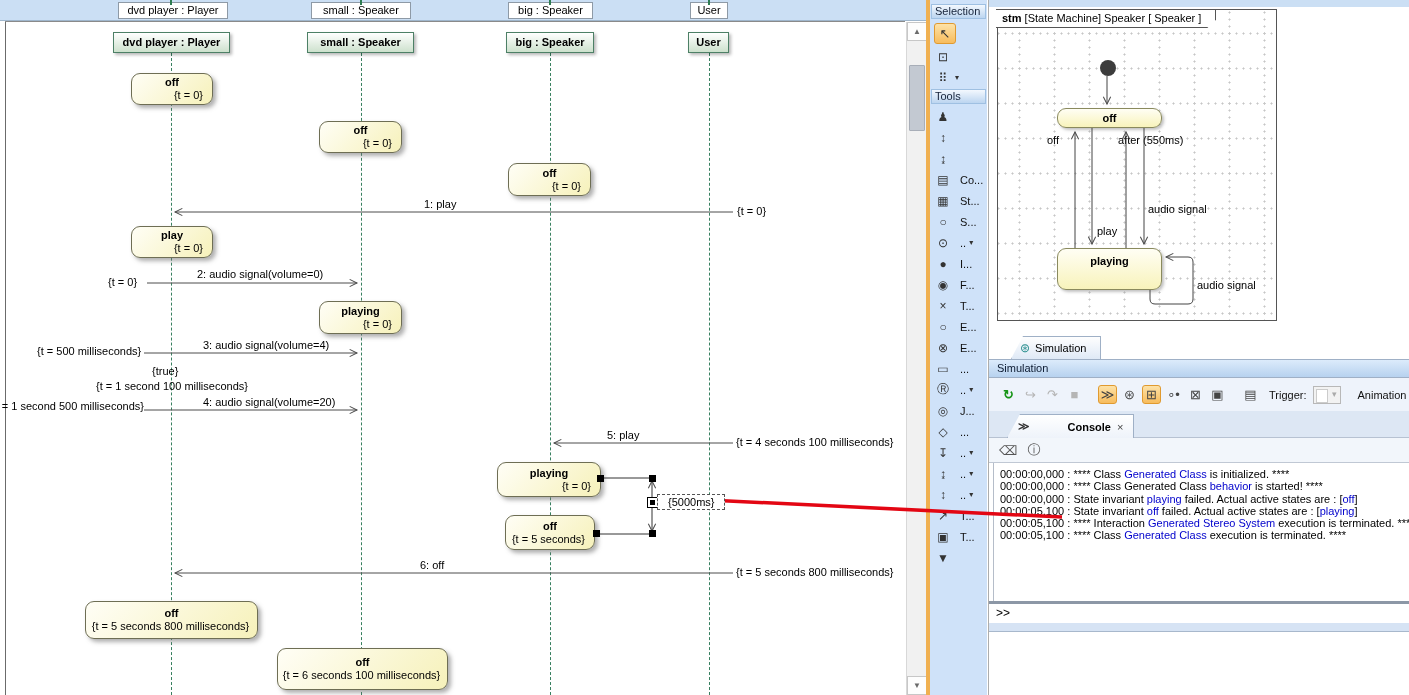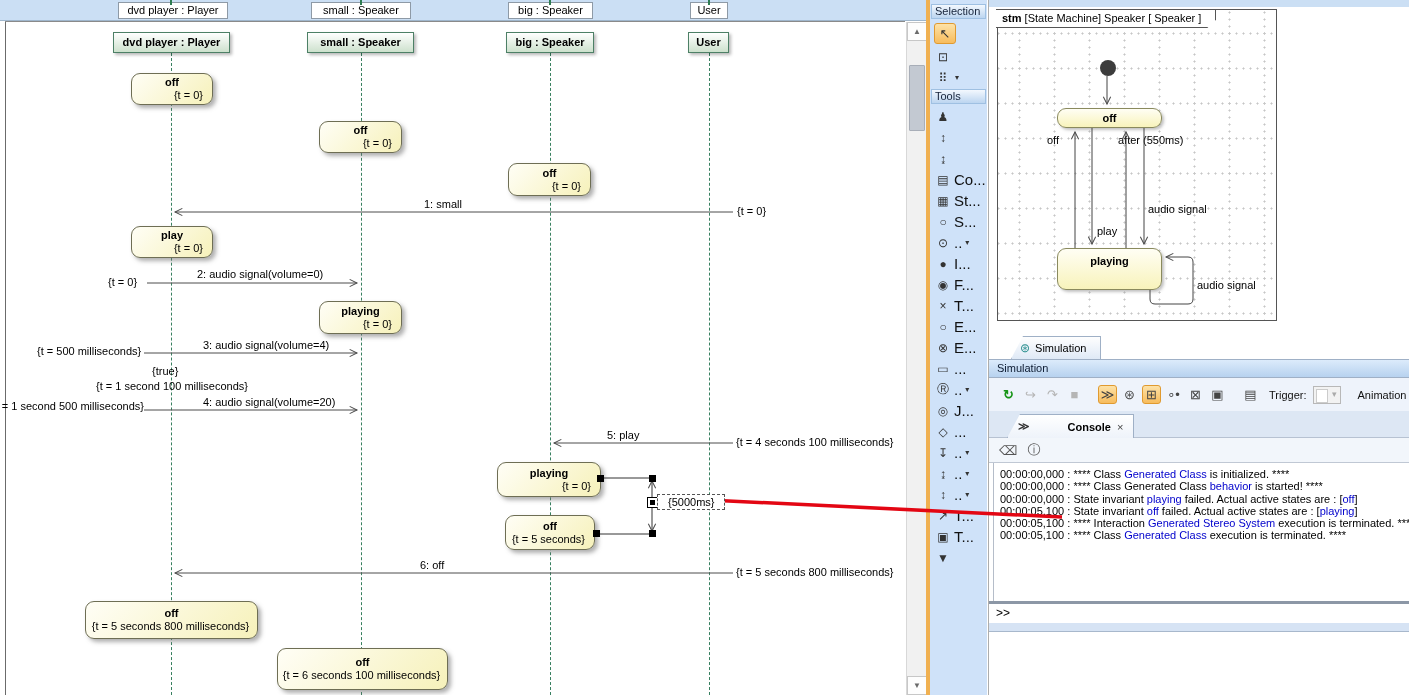--- a/index.html
+++ b/index.html
@@ -54,21 +54,21 @@
   .splitter { position:absolute; left:926px; top:0; width:4px; height:695px; background:#f0b050; z-index:7; }
   .palette { position:absolute; left:930px; top:0; width:57px; height:695px; background:#cfe2f9;
     z-index:8; overflow:hidden; padding-top:3px; }
   .pal-head { height:15px; margin:1px 1px 2px 1px; padding-left:3px; font-size:11px; color:#16233a;
     background:linear-gradient(#f3f8fe,#bcd5f0); border:1px solid #9fc0e2; line-height:13px; }
   .pal-item { height:21px; display:flex; align-items:center; padding-left:4px; cursor:default; }
   .pal-item.tall { height:25px; }
   .pal-icon { width:18px; font-size:12px; color:#333; text-align:center; flex:none; }
   .pal-item.sel .pal-icon { background:linear-gradient(#fde2a7,#f7bc5d); border:1px solid #e09a30;
     border-radius:3px; width:22px; height:21px; line-height:19px; font-size:13px; }
-  .pal-label { font-size:15px; color:#111; margin-left:2px; white-space:nowrap; }
+  .pal-label { font-size:11px; color:#111; margin-left:8px; white-space:nowrap; }
   .pal-caret { font-size:8px; color:#333; margin-left:3px; }
 
   
   .right-panel { position:absolute; left:988px; top:0; width:421px; height:695px; background:#fff;
     border-left:1px solid #adadad; z-index:8; overflow:hidden; }
   .rp-topstrip { position:absolute; left:0; top:0; width:421px; height:7px; background:#cbdff4; }
 
   
   .stm-panel { position:absolute; left:8px; top:9px; width:280px; height:312px; background:#fff;
     border:1px solid #555;
@@ -197,21 +197,21 @@
   </div>
   <div class="box-state wide" style="left:85px; top:601px; width:173px; height:38px;">
     <span class="nm">off</span>
     <span class="ct">{t = 5 seconds 800 milliseconds}</span>
   </div>
   <div class="box-state wide" style="left:277px; top:648px; width:171px; height:42px;">
     <span class="nm">off</span>
     <span class="ct">{t = 6 seconds 100 milliseconds}</span>
   </div>
 
-  <div class="msg-label" style="left:424px; top:198px;">1: small</div>
+  <div class="msg-label" style="left:424px; top:198px;">1: play</div>
   <div class="time-label" style="left:737px; top:205px;">{t = 0}</div>
 
   <div class="msg-label" style="left:197px; top:268px;">2: audio signal(volume=0)</div>
   <div class="time-label" style="left:108px; top:276px;">{t = 0}</div>
 
   <div class="msg-label" style="left:203px; top:339px;">3: audio signal(volume=4)</div>
   <div class="time-label" style="left:37px; top:345px;">{t = 500 milliseconds}</div>
 
   <div class="msg-label" style="left:203px; top:396px;">4: audio signal(volume=20)</div>
   <div class="time-label" style="left:-8px; top:400px;">{t = 1 second 500 milliseconds}</div>

